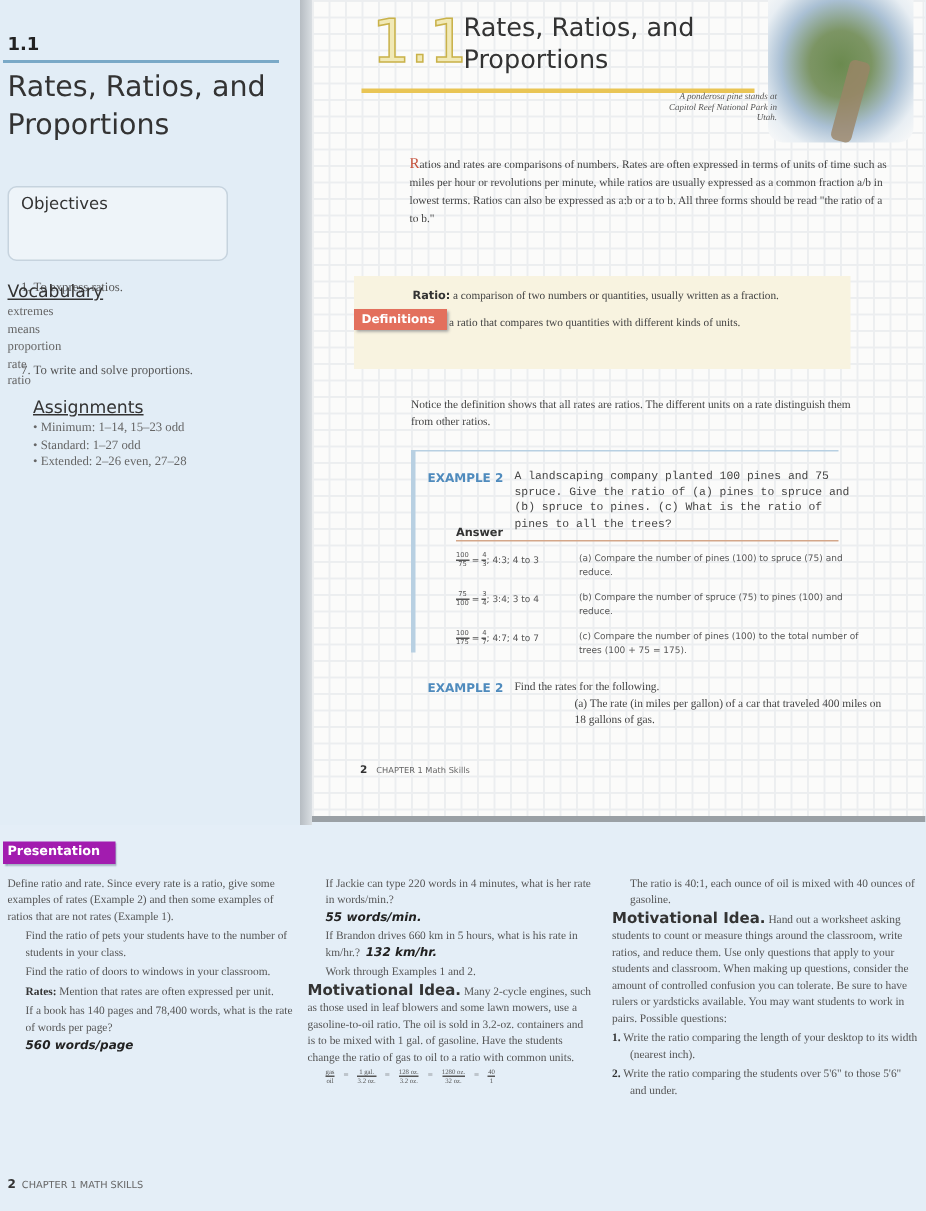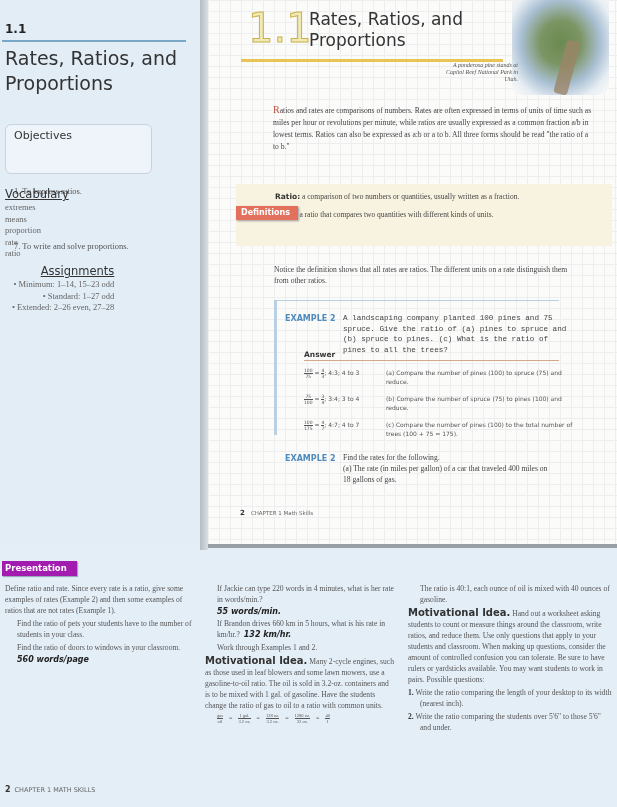--- a/index.html
+++ b/index.html
@@ -7,38 +7,38 @@
   #left-col { position: absolute; left: 0; top: 0; width: 200px; height: 550px; background: #e2edf6; }
   #sec-num { position: absolute; left: 5px; top: 22px; font: bold 12px "DejaVu Sans", sans-serif; color: #222; }
   #sec-rule { position: absolute; left: 2px; top: 40px; width: 184px; height: 2px; background: #7aa9c7; }
   #left-title { position: absolute; left: 5px; top: 46px; font: 19px "DejaVu Sans", sans-serif; line-height: 25px; color: #333; }
   #objectives { position: absolute; left: 5px; top: 124px; width: 147px; height: 50px; border: 1px solid #c6d3de; border-radius: 6px; background: #eef4f9; padding: 4px 8px; }
   #objectives h3 { font: 11px "DejaVu Sans", sans-serif; color: #333; margin-bottom: 2px; }
   #objectives div { font-size: 8.5px; color: #555; line-height: 11px; margin-top: 44px; }
   #vocab { position: absolute; left: 5px; top: 187px; }
   #vocab h3, #assign h3 { font: 11.5px "DejaVu Sans", sans-serif; color: #333; margin-bottom: 1px; text-decoration: underline; }
   #vocab div { font-size: 8.5px; color: #666; line-height: 11.5px; }
-  #assign { position: absolute; left: 12px; top: 264px; text-align: right; }
+  #assign { position: absolute; left: 22px; top: 264px; }
   #assign div { font-size: 8.5px; color: #666; line-height: 11.5px; }
   #spine { position: absolute; left: 200px; top: 0; width: 8px; height: 550px; background: linear-gradient(to right, #b6bcc2, #d9dee2); }
   #page { position: absolute; left: 208px; top: 0; width: 409px; height: 544px; background: #fbfbfa;
     background-image: linear-gradient(#eceef0 1px, transparent 1px), linear-gradient(90deg, #eceef0 1px, transparent 1px);
     background-size: 11px 11px; background-position: 0 0; }
   #page-shadow { position: absolute; left: 208px; top: 544px; width: 409px; height: 4px; background: #9aa0a5; }
   #big-num { position: absolute; left: 248px; top: 4px; font: 40px "DejaVu Sans", sans-serif; color: #f1e9b6; -webkit-text-stroke: 1px #c9b24a; line-height: 48px; }
   #title-rule { position: absolute; left: 241px; top: 59px; width: 262px; height: 3px; background: #e9c555; }
   #main-title { position: absolute; left: 309px; top: 9px; font: 17px "DejaVu Sans", sans-serif; color: #333; line-height: 21px; }
   #photo { position: absolute; left: 512px; top: 0; width: 97px; height: 95px; border-radius: 0 0 10px 10px;
     background: radial-gradient(ellipse at 50% 45%, #6b8a4f 0%, #7c9564 30%, #aac0d4 58%, #e8eef3 80%, #fbfbfa 100%); }
   #trunk { position: absolute; left: 560px; top: 40px; width: 14px; height: 55px; background: #9b8566; transform: rotate(15deg); border-radius: 4px; opacity: .8; }
   #caption { position: absolute; left: 438px; top: 62px; width: 80px; font: italic 6px "Liberation Serif", serif; color: #555; line-height: 7px; text-align: right; }
   #intro { position: absolute; left: 273px; top: 104px; width: 320px; font-size: 7.6px; line-height: 12px; color: #444; }
   #intro .dropcap { color: #c5513b; font-size: 10px; }
   #def-tab { position: absolute; left: 236px; top: 174px; width: 62px; height: 14px; background: #e3705d; color: #fff; font: bold 8px "DejaVu Sans", sans-serif; padding: 2px 5px; box-shadow: 1px 1px 2px #999; margin-top: 32px; }
-  #def-box { position: absolute; left: 236px; top: 184px; width: 376px; height: 62px; background: #f8f3e0; padding: 8px 0 0 39px; }
+  #def-box { position: absolute; left: 236px; top: 184px; width: 331px; height: 62px; background: #f8f3e0; padding: 8px 0 0 39px; }
   #def-box p { font-size: 7.5px; color: #444; line-height: 10px; width: 260px; margin-bottom: 8px; }
   #def-box b { font: bold 7.5px "DejaVu Sans", sans-serif; color: #333; }
   #notice { position: absolute; left: 274px; top: 264px; width: 300px; font-size: 7.6px; line-height: 11px; color: #444; }
   #ex-bar { position: absolute; left: 274px; top: 300px; width: 3px; height: 135px; background: #b8d0e2; }
   #ex-top { position: absolute; left: 274px; top: 300px; width: 285px; height: 1px; background: #b8d0e2; }
   .ex-label { position: absolute; left: 285px; font: bold 8px "DejaVu Sans", sans-serif; color: #4f8bbd; }
   .ex-text { position: absolute; left: 343px; width: 230px; font-size: 7.6px; line-height: 10.5px; color: #444; }
   #answer-h { position: absolute; left: 304px; top: 350px; font: bold 7.5px "DejaVu Sans", sans-serif; color: #333; }
   #answer-rule { position: absolute; left: 304px; top: 360px; width: 255px; height: 1px; background: #d4a78a; }
   .ans-row { position: absolute; left: 304px; width: 280px; font: 6px "DejaVu Sans", sans-serif; color: #555; line-height: 9px; }
@@ -148,30 +148,32 @@
   <div class="frac">
     <span class="fr"><span>100</span><span>175</span></span> =
     <span class="fr"><span>4</span><span>7</span></span>;
     <span>4:7; 4 to 7</span>
   </div>
   <div class="expl">(c) Compare the number of pines (100) to the total number of trees (100 + 75 = 175).</div>
 </div>
 
 <div class="ex-label" style="top:454px;">EXAMPLE 2</div>
 <div class="ex-text" style="top:453px;">Find the rates for the following.</div>
-<div class="ex-text" style="top:464px; padding-left:0; width:210px;">(a) The rate (in miles per gallon) of a car that traveled 400 miles on 18 gallons of gas.</div>
+<div class="ex-text" style="top:464px; padding-left:0; width:210px;margin-left:40px;">(a) The rate (in miles per gallon) of a car that traveled 400 miles on 18 gallons of gas.</div>
 
 <div id="page-foot"><b>2</b><span>CHAPTER 1   Math Skills</span></div>
 
 <div id="pres-tab">Presentation</div>
 
 <div id="col1" class="col">
   <p>Define ratio and rate. Since every rate is a ratio, give some examples of rates (Example 2) and then some examples of ratios that are not rates (Example 1).</p>
   <p class="ind">Find the ratio of pets your students have to the number of students in your class.</p>
   <p class="ind">Find the ratio of doors to windows in your classroom.</p>
+  <p class="ind"><b class="s">Rates:</b><span> Mention that rates are often expressed per unit.</span></p>
+  <p class="ind">If a book has 140 pages and 78,400 words, what is the rate of words per page?</p>
   <p class="ind ans">560 words/page</p>
 </div>
 
 <div id="col2" class="col">
   <p class="ind">If Jackie can type 220 words in 4 minutes, what is her rate in words/min.?</p>
   <p class="ind ans">55 words/min.</p>
   <p class="ind"><span>If Brandon drives 660 km in 5 hours, what is his rate in km/hr.?</span>&nbsp;&nbsp;<span class="ans">132 km/hr.</span></p>
   <p class="ind">Work through Examples 1 and 2.</p>
   <p><b class="h">Motivational Idea.</b><span> Many 2-cycle engines, such as those used in leaf blowers and some lawn mowers, use a gasoline-to-oil ratio. The oil is sold in 3.2-oz. containers and is to be mixed with 1 gal. of gasoline. Have the students change the ratio of gas to oil to a ratio with common units.</span></p>
   <div id="gas-eq">

